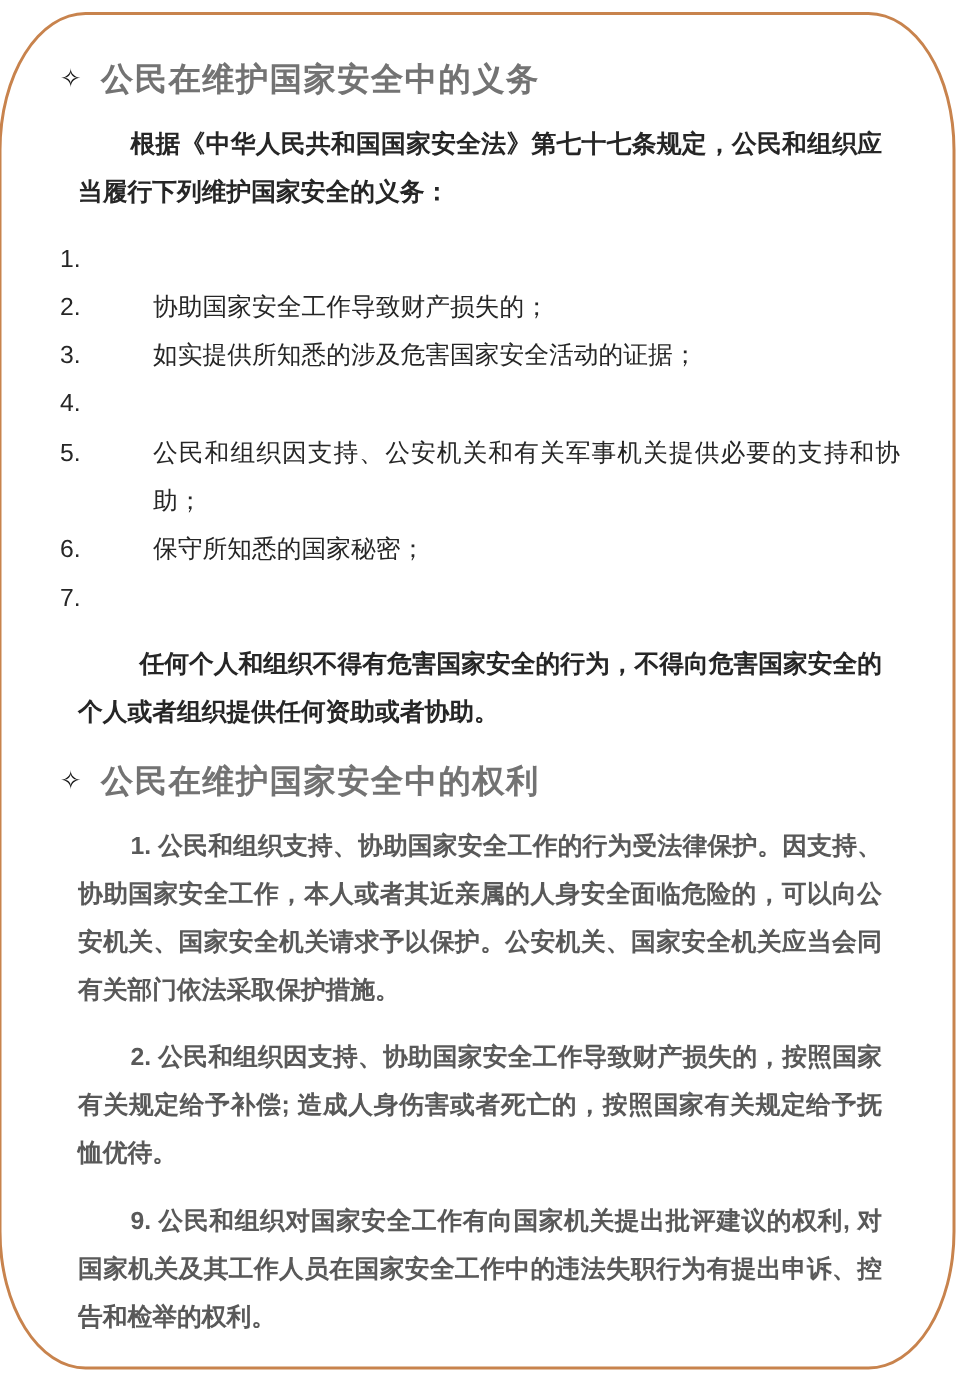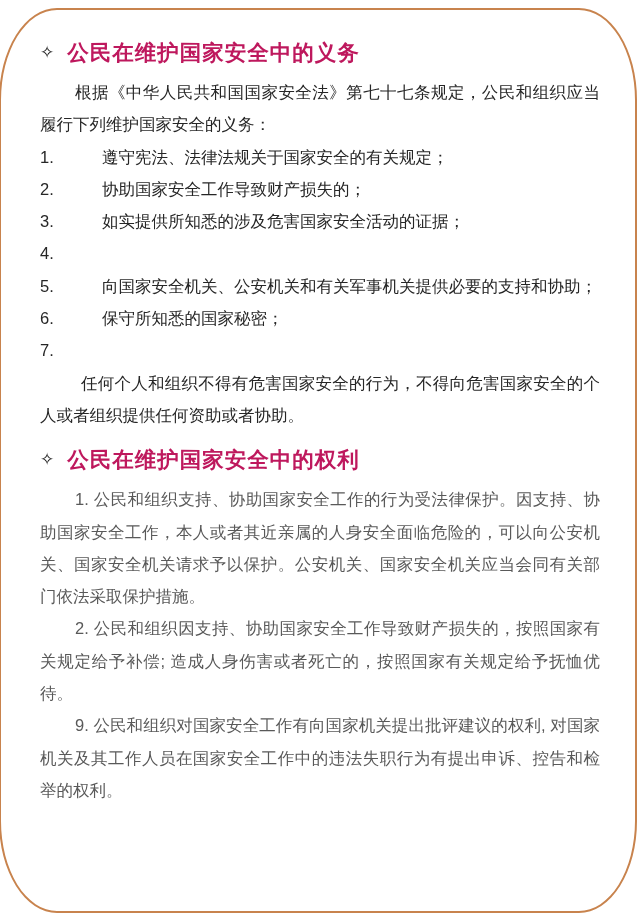--- a/index.html
+++ b/index.html
@@ -40,29 +40,30 @@
     font-size: 17px;
     line-height: 30px;
     color: #111111;
     flex-shrink: 0;
   }
   .heading h1 {
     margin: 0;
     font-size: 21.5px;
     line-height: 30px;
     font-weight: bold;
-    color: #be185d;
+    color: #737373;
     letter-spacing: 1px;
   }
   p {
-    margin: 0;
+    margin: 12px;
     font-size: 16.5px;
     line-height: 32.3px;
     text-align: justify;
     word-break: break-all;
+    font-weight: bold;
   }
   .s1 { color: #262626; }
   .s2 { color: #595959; }
   .indent-2 { text-indent: 35px; }
   .indent-25 { text-indent: 41px; }
   .list { margin: 0; }
   .li {
     display: flex;
     align-items: flex-start;
   }
@@ -92,36 +93,35 @@
 
   <section>
     <div class="heading">
       <span class="bullet">✧</span>
       <h1>公民在维护国家安全中的义务</h1>
     </div>
     <p class="s1 indent-2">根据《中华人民共和国国家安全法》第七十七条规定，公民和组织应当履行下列维护国家安全的义务：</p>
     <div class="list">
       <div class="li">
         <span class="num">1.</span>
-        <span class="txt">遵守宪法、法律法规关于国家安全的有关规定；</span>
       </div>
       <div class="li">
         <span class="num">2.</span>
         <span class="txt">协助国家安全工作导致财产损失的；</span>
       </div>
       <div class="li">
         <span class="num">3.</span>
         <span class="txt">如实提供所知悉的涉及危害国家安全活动的证据；</span>
       </div>
       <div class="li">
         <span class="num">4.</span>
       </div>
       <div class="li">
         <span class="num">5.</span>
-        <span class="txt">向国家安全机关、公安机关和有关军事机关提供必要的支持和协助；</span>
+        <span class="txt">公民和组织因支持、公安机关和有关军事机关提供必要的支持和协助；</span>
       </div>
       <div class="li">
         <span class="num">6.</span>
         <span class="txt">保守所知悉的国家秘密；</span>
       </div>
       <div class="li">
         <span class="num">7.</span>
       </div>
     </div>
     <p class="s1 indent-25">任何个人和组织不得有危害国家安全的行为，不得向危害国家安全的个人或者组织提供任何资助或者协助。</p>

